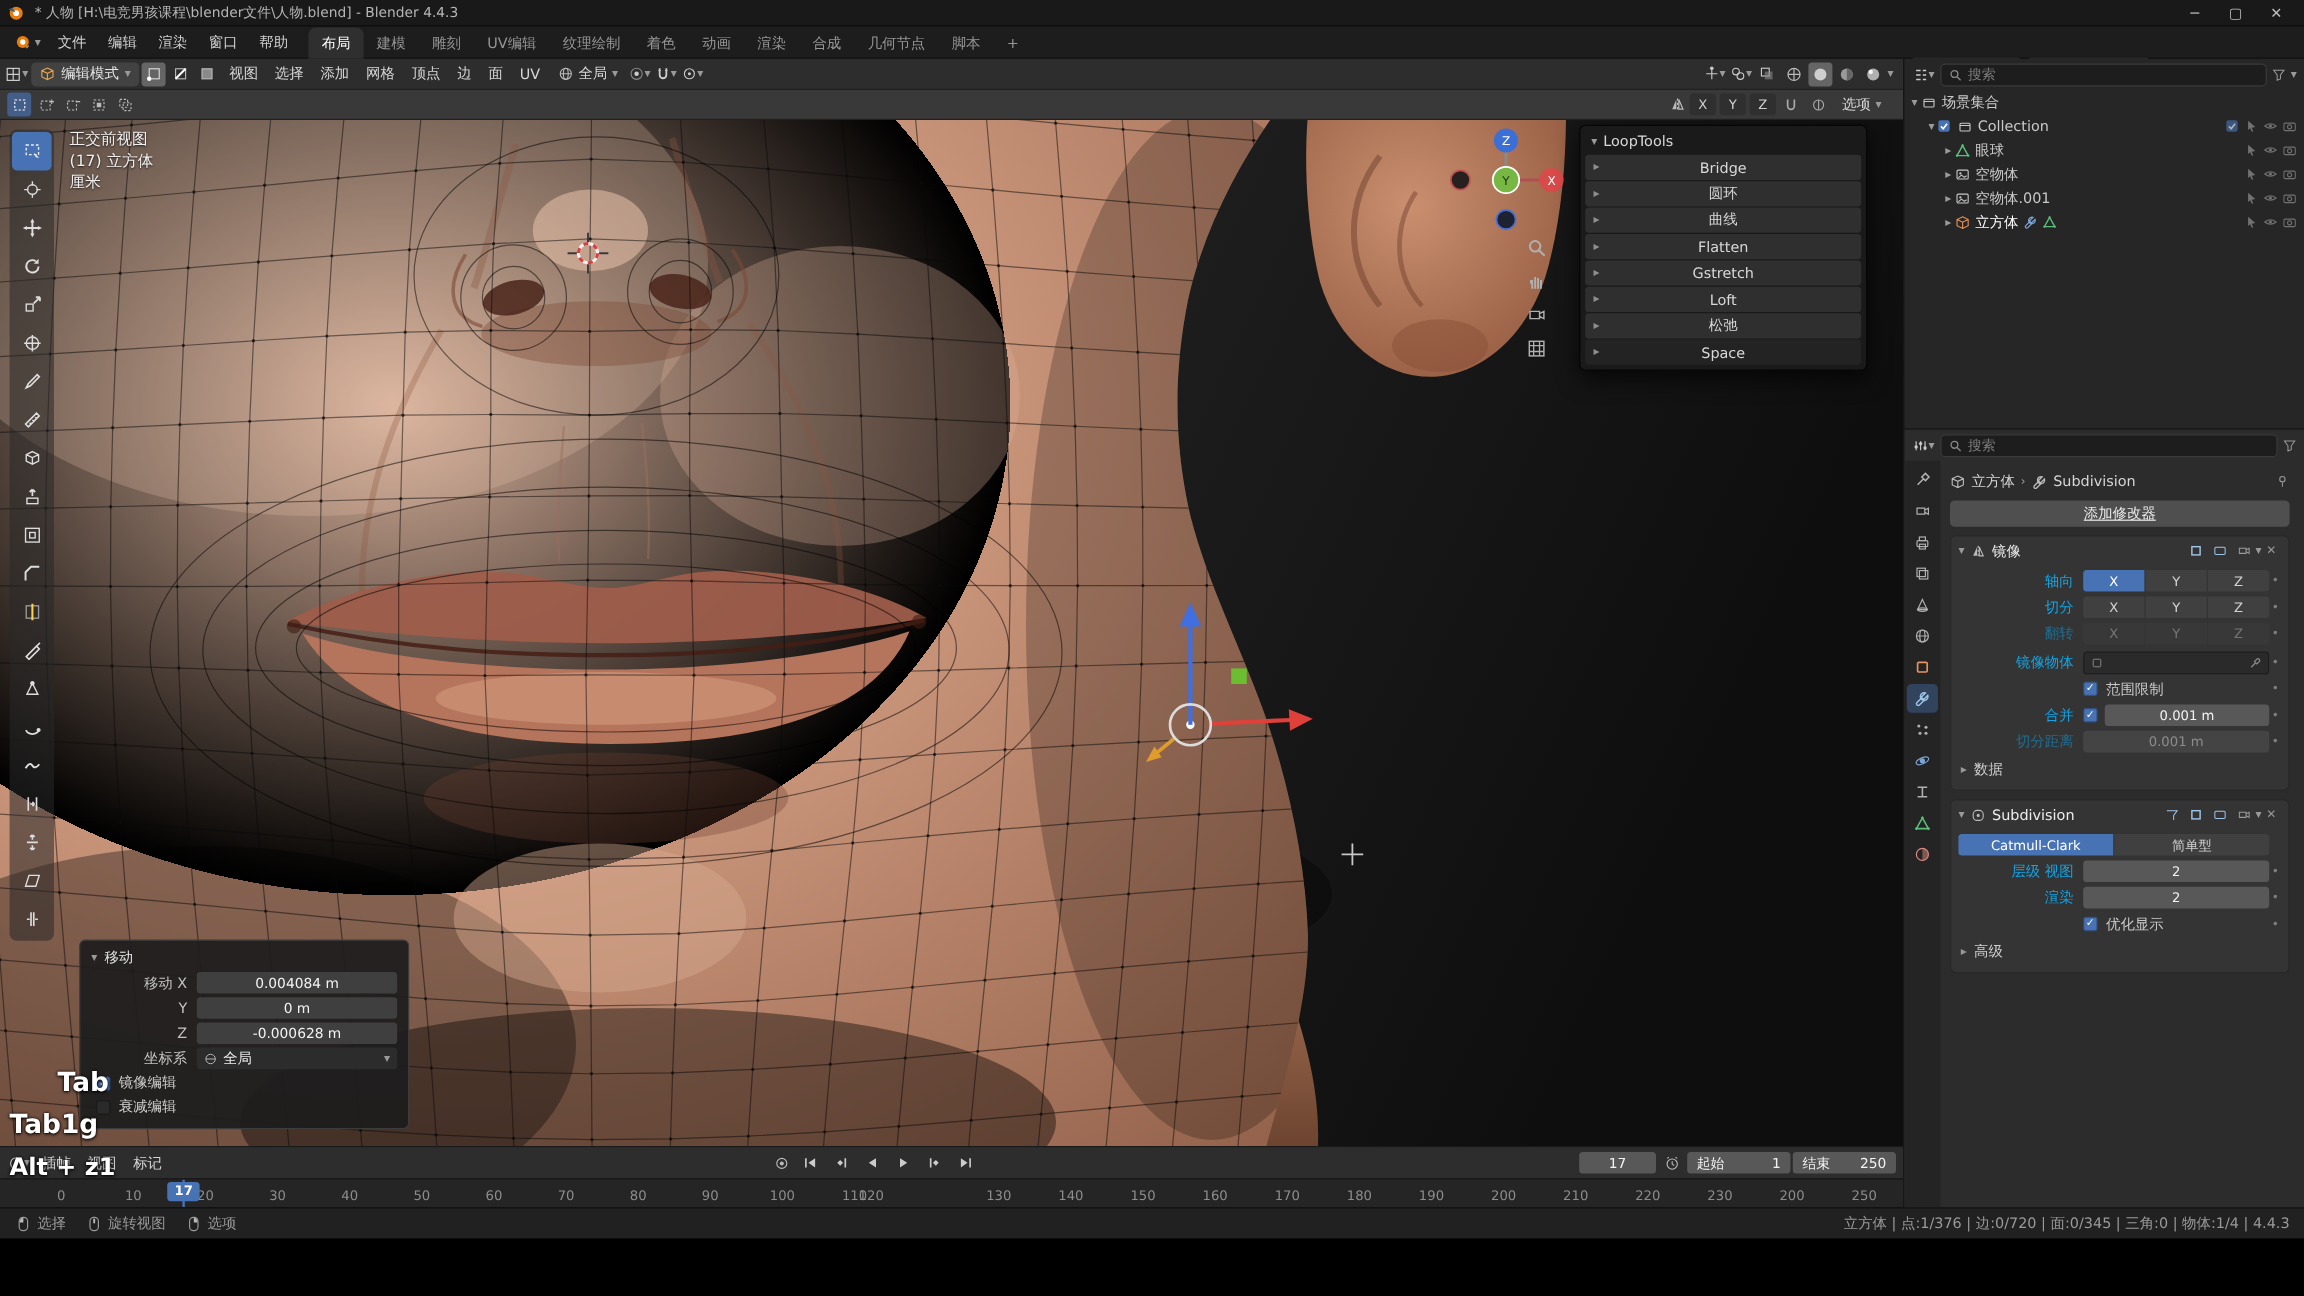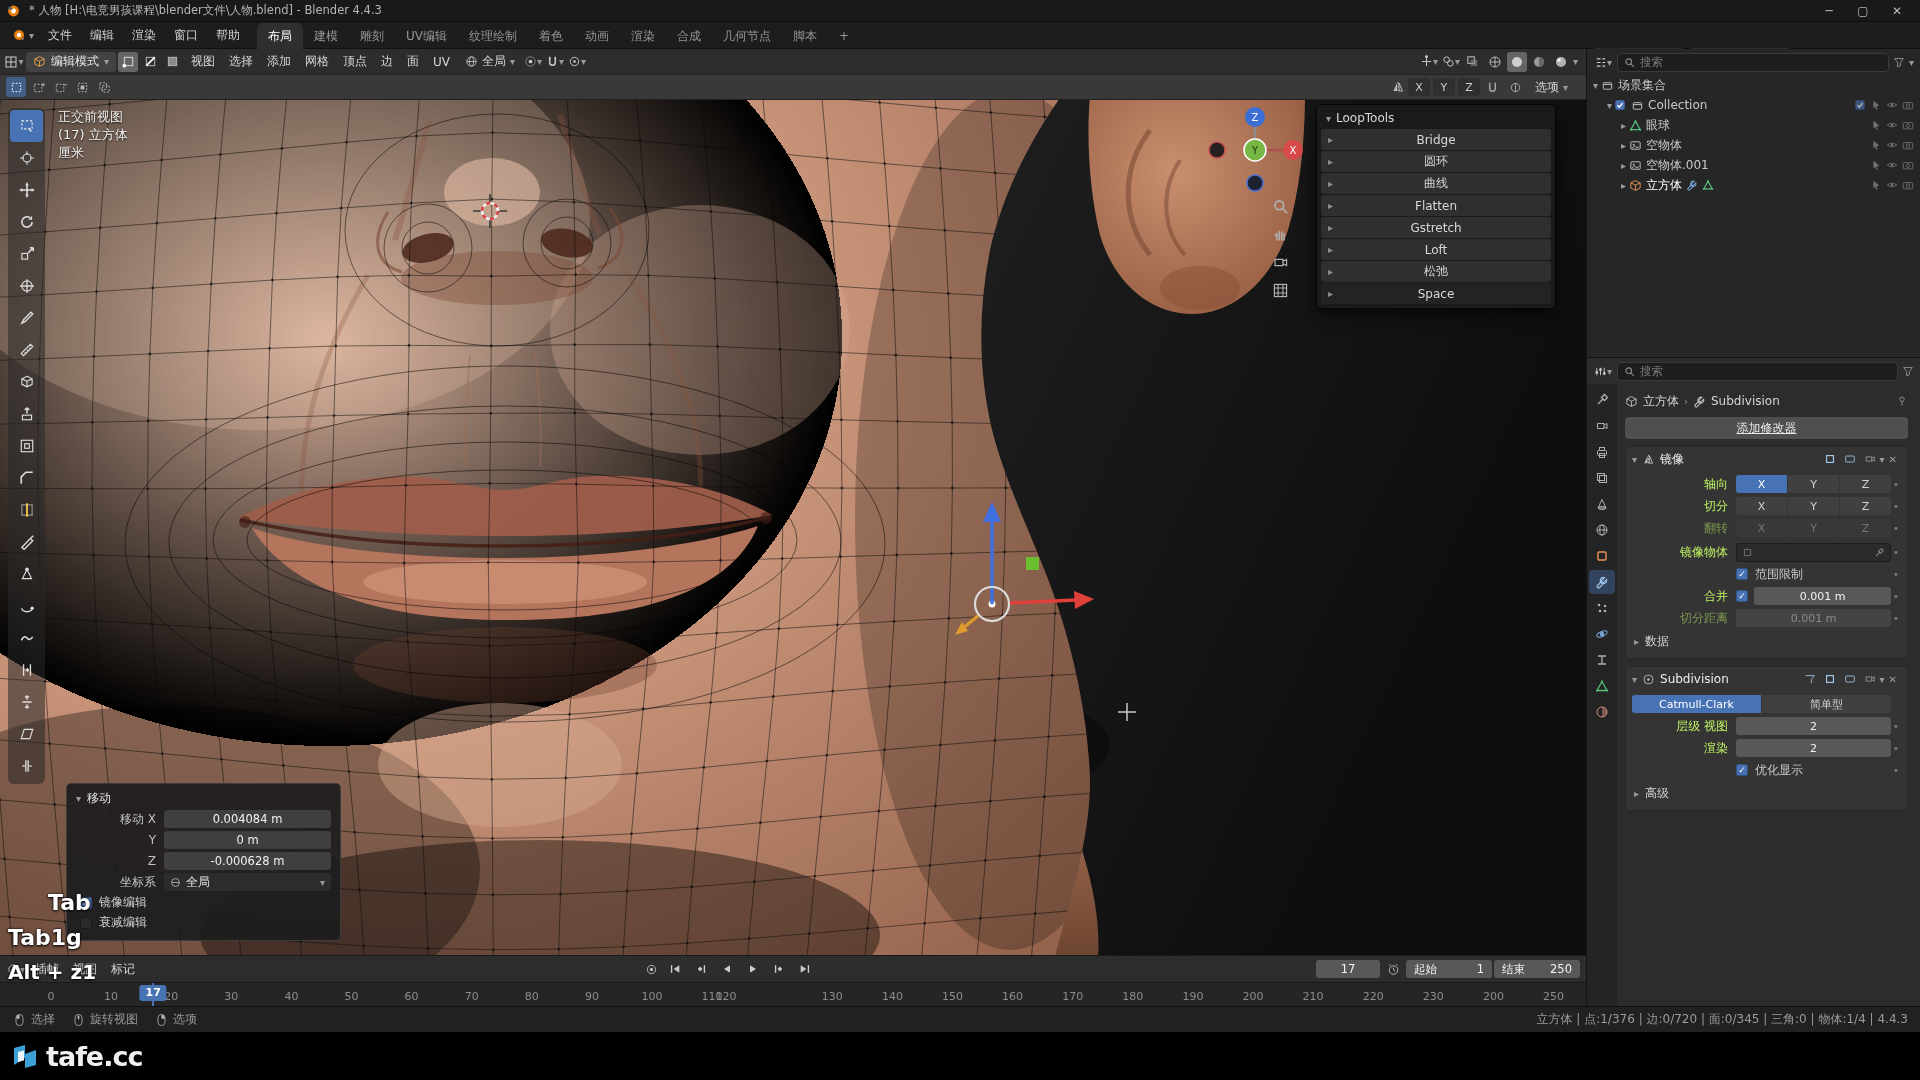--- a/index.html
+++ b/index.html
@@ -108,21 +108,21 @@
   .ptab{width:26px;height:24px;border-radius:4px;display:flex;align-items:center;justify-content:center;}
   .ptab.active{background:rgba(71,114,179,.4);}
   .pcontent{flex:1;padding:4px 12px 4px 8px;overflow:hidden;position:relative;}
   .breadcrumb{height:26px;display:flex;align-items:center;gap:5px;color:#d5d5d5;}
   .add-mod-btn{height:22px;background:#4f4f4f;border-radius:4px;display:flex;align-items:center;justify-content:center;color:#eaeaea;margin:3px 0 2px 0;text-decoration:underline;}
   .mod-panel{background:#343434;border:1px solid #282828;border-radius:5px;margin-top:7px;padding-bottom:7px;}
   .mod-head{height:24px;display:flex;align-items:center;gap:5px;padding:0 6px;color:#ededed;}
   .mod-head .mn{font-size:12px;}
   .mod-body{padding:2px 6px 0 6px;}
   .prow{display:flex;align-items:center;height:22px;}
-  .plabel{width:104px;text-align:right;padding-right:8px;color:#bef264;white-space:nowrap;}
+  .plabel{width:104px;text-align:right;padding-right:8px;color:#0ea5e9;white-space:nowrap;}
   .pctrl{flex:1;display:flex;align-items:center;gap:4px;min-width:0;}
   .seg3{flex:1;display:flex;gap:1px;}
   .seg{flex:1;height:18px;background:#404040;display:flex;align-items:center;justify-content:center;color:#d2d2d2;font-size:11px;}
   .seg:first-child{border-radius:3px 0 0 3px;}
   .seg:last-child{border-radius:0 3px 3px 0;}
   .seg.on{background:#4772b3;color:#fff;}
   .seg3.disabled{opacity:.4;}
   .pfield{flex:1;height:18px;background:#585858;border-radius:3px;display:flex;align-items:center;justify-content:center;color:#f3f3f3;font-size:11px;}
   .pfield.dim{opacity:.45;}
   .obj-field{flex:1;height:19px;background:#2a2a2a;border:1px solid #1e1e1e;border-radius:3px;display:flex;align-items:center;gap:5px;padding:0 5px;color:#8a8a8a;}
@@ -892,29 +892,20 @@
               <rect x="4" y="1.5" width="7" height="11" rx="3.2" fill="none" stroke="#999"></rect>
               <path d="M7.5 1.8 Q10.6 1.8 10.6 5.8 H7.5 Z" fill="#bbb"></path>
             </svg>
           </span>
           <span>选项</span>
         </span>
       </div>
     <span class="sb-stats">立方体 | 点:1/376 | 边:0/720 | 面:0/345 | 三角:0 | 物体:1/4 | 4.4.3</span>
   </div>
 
-  <div class="bottom-strip abs">
-    <span class="ib">
-      <svg width="30" height="30" viewBox="0 0 30 30">
-          <path d="M4 24 V7 L15 4 V13 L26 9 V24 L15 27 V17 Z" fill="#3c9fd6"></path>
-          <path d="M8 21 V11 L14 9.4 V19.4 Z" fill="#fff" opacity="0.9"></path>
-        </svg>
-    </span>
-    <span class="wm-text">tafe.cc</span>
-  </div>
 
   <div class="outliner abs">
     <div class="ol-header">
       <span class="mini-btn">
           <svg width="13" height="13" viewBox="0 0 14 14">
             <path d="M3 3 H7 M3 7 H7 M3 11 H7 M9 3 H12 M9 7 H12 M9 11 H12" stroke="#ccc" stroke-width="1.3"></path>
           </svg>
           <span class="chev">▾</span>
         </span>
       <span class="search-box">

